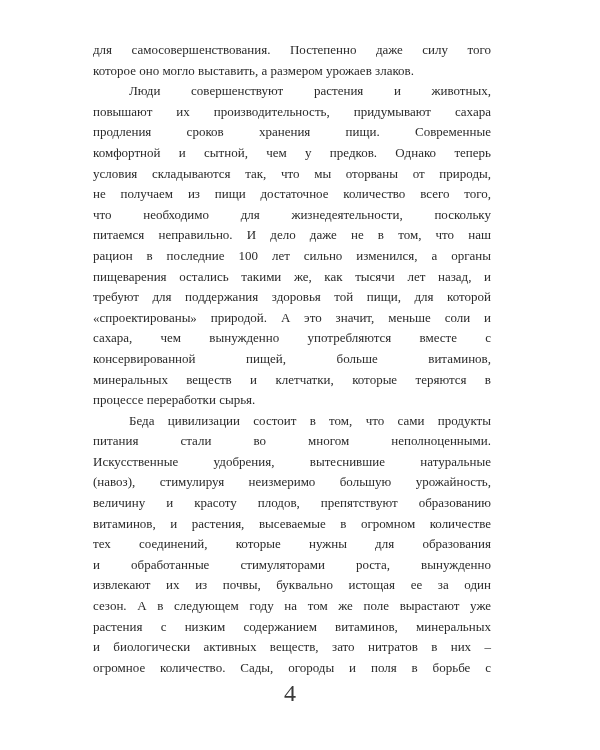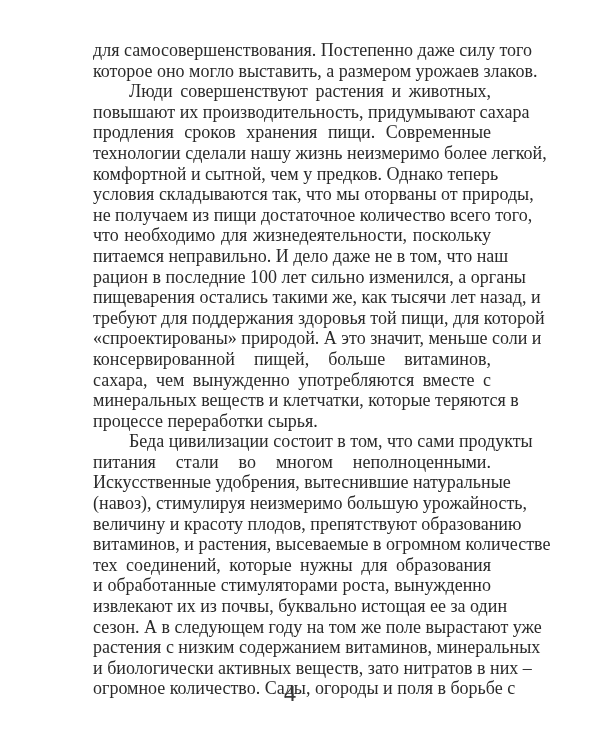--- a/index.html
+++ b/index.html
@@ -22,21 +22,21 @@
       background: #ffffff;
     }
     .text-block {
       position: absolute;
       left: 93px;
       top: 40px;
       width: 398px;
     }
     .line {
       display: block;
-      font-size: 18px;
+      font-size: 13px;
       line-height: 20.6px;
       height: 20.6px;
       white-space: nowrap;
       text-align: justify;
       text-align-last: justify;
     }
     .line.last {
       text-align-last: left;
     }
     .line.indent {
@@ -60,32 +60,31 @@
 
     <div>
       <span class="line">для самосовершенствования. Постепенно даже силу того</span>
       <span class="line last">которое оно могло выставить, а размером урожаев злаков.</span>
     </div>
 
     <div>
       <span class="line indent">Люди совершенствуют растения и животных,</span>
       <span class="line">повышают их производительность, придумывают сахара</span>
       <span class="line">продления сроков хранения пищи. Современные</span>
-      <span class="line">технологии сделали нашу жизнь неизмеримо более легкой,</span>
       <span class="line">комфортной и сытной, чем у предков. Однако теперь</span>
       <span class="line">условия складываются так, что мы оторваны от природы,</span>
       <span class="line">не получаем из пищи достаточное количество всего того,</span>
       <span class="line">что необходимо для жизнедеятельности, поскольку</span>
       <span class="line">питаемся неправильно. И дело даже не в том, что наш</span>
       <span class="line">рацион в последние 100 лет сильно изменился, а органы</span>
       <span class="line">пищеварения остались такими же, как тысячи лет назад, и</span>
       <span class="line">требуют для поддержания здоровья той пищи, для которой</span>
       <span class="line">«спроектированы» природой. А это значит, меньше соли и</span>
+      <span class="line">сахара, чем вынужденно употребляются вместе с</span>
       <span class="line">консервированной пищей, больше витаминов,</span>
-      <span class="line">сахара, чем вынужденно употребляются вместе с</span>
       <span class="line">минеральных веществ и клетчатки, которые теряются в</span>
       <span class="line last">процессе переработки сырья.</span>
     </div>
 
     <div>
       <span class="line indent">Беда цивилизации состоит в том, что сами продукты</span>
       <span class="line">питания стали во многом неполноценными.</span>
       <span class="line">Искусственные удобрения, вытеснившие натуральные</span>
       <span class="line">(навоз), стимулируя неизмеримо большую урожайность,</span>
       <span class="line">величину и красоту плодов, препятствуют образованию</span>

